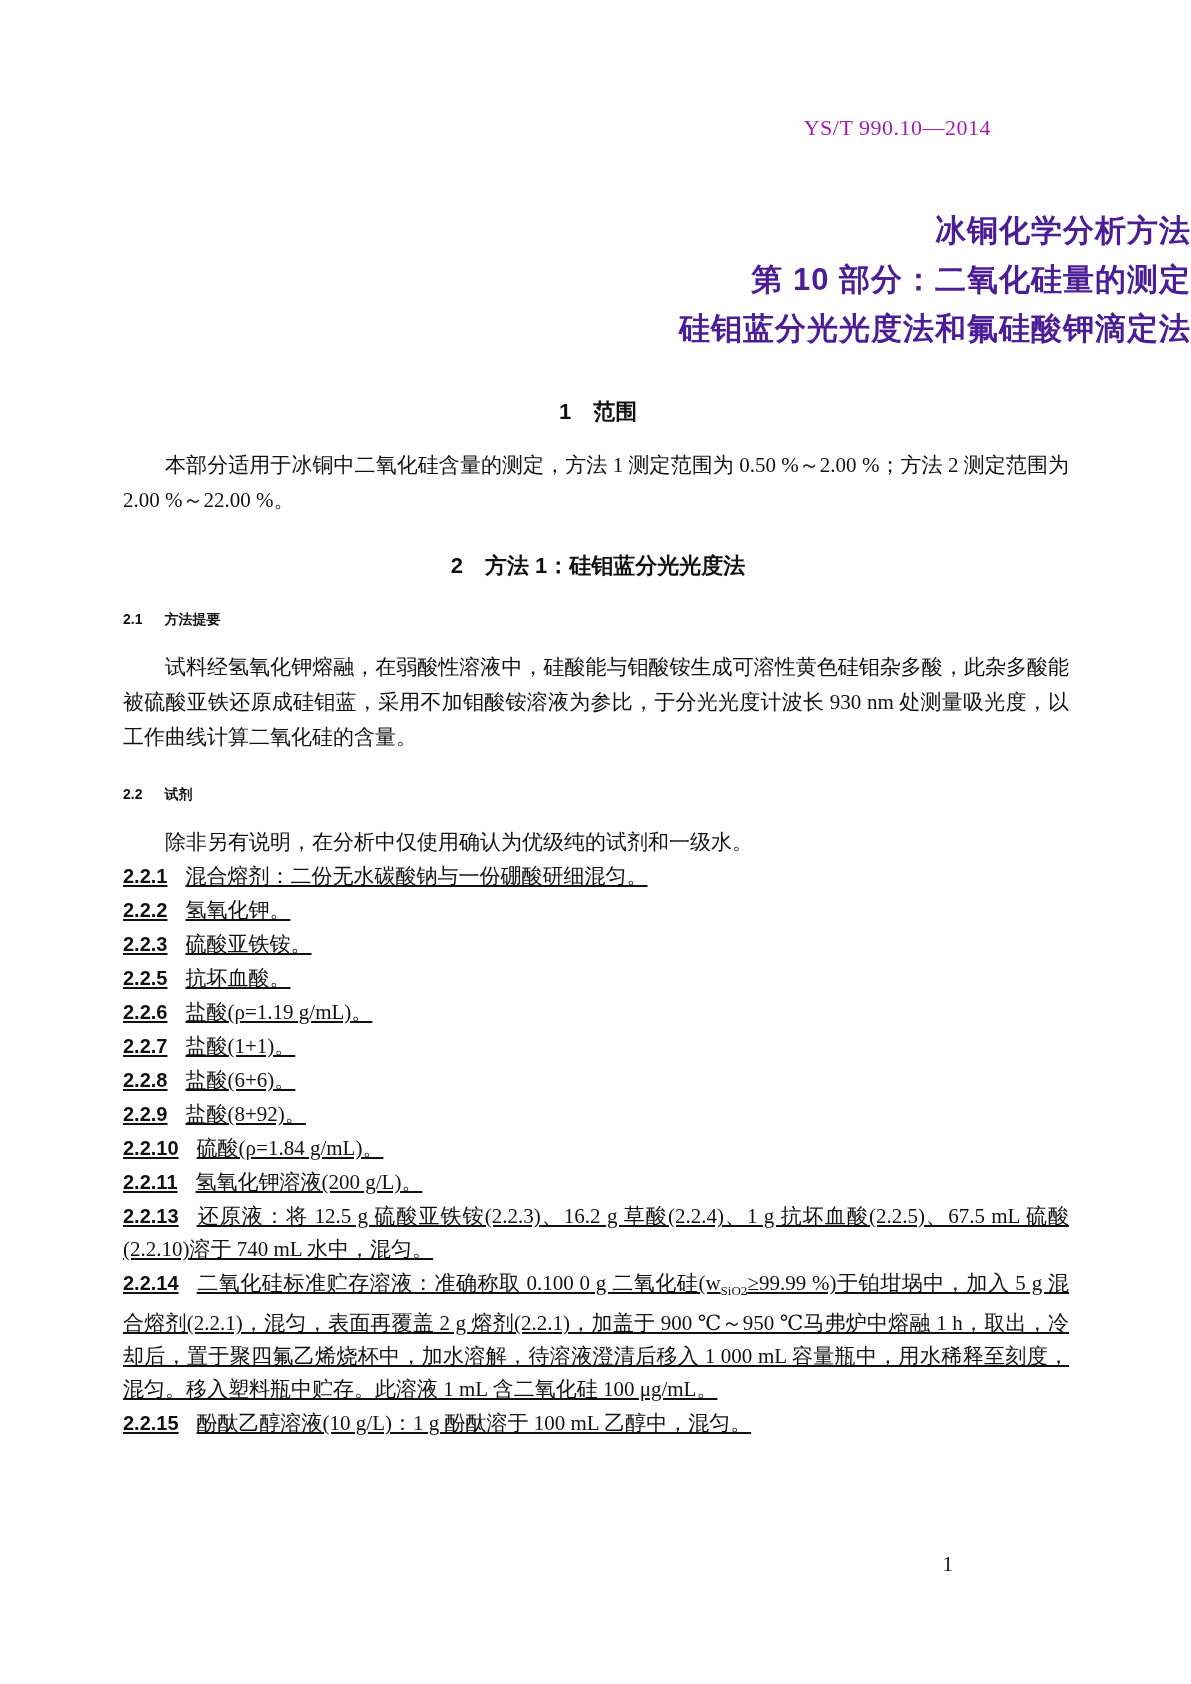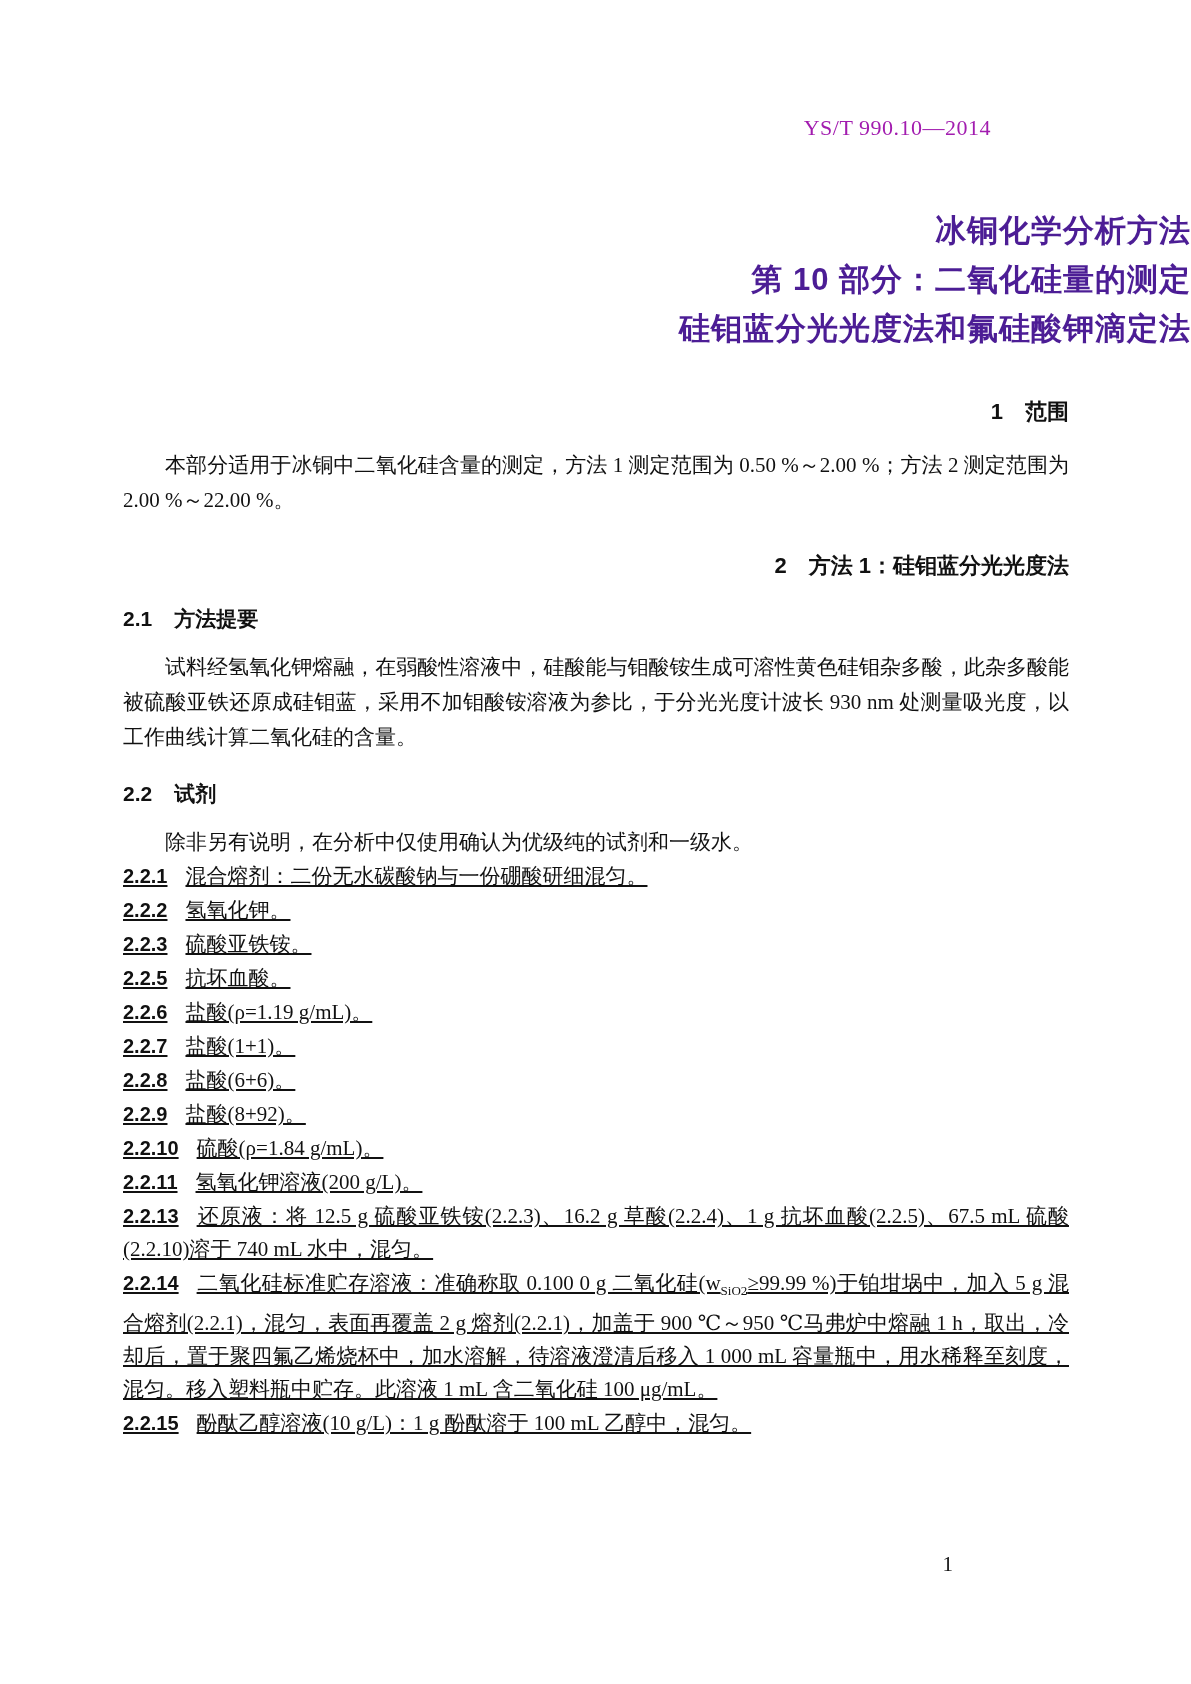--- a/index.html
+++ b/index.html
@@ -46,27 +46,27 @@
     line-height: 35px;
     text-align: justify;
     color: #111;
   }
   .h1 {
     font-family: "Liberation Sans", "DejaVu Sans", sans-serif;
     font-weight: 700;
     font-size: 22px;
     line-height: 28px;
     margin: 34px 0 22px 4px;
-    text-align: right;
+    text-align: center;
   }
   .h1.first { margin-top: 0; }
   .h2 {
     font-family: "Liberation Sans", "DejaVu Sans", sans-serif;
     font-weight: 700;
-    font-size: 21px;
+    font-size: 14px;
     line-height: 26px;
     margin: 26px 0 18px 0;
     text-align: left;
   }
   .h1 .num, .h2 .num { margin-right: 22px; }
   .para {
     text-indent: 2em;
     margin: 0;
   }
   .item {

